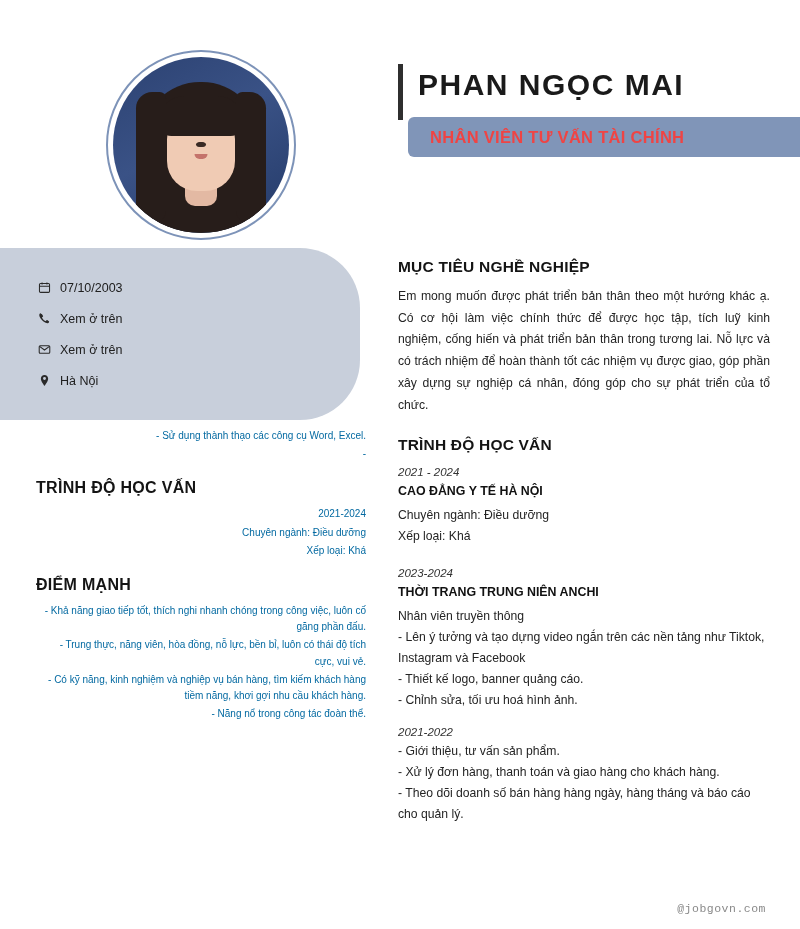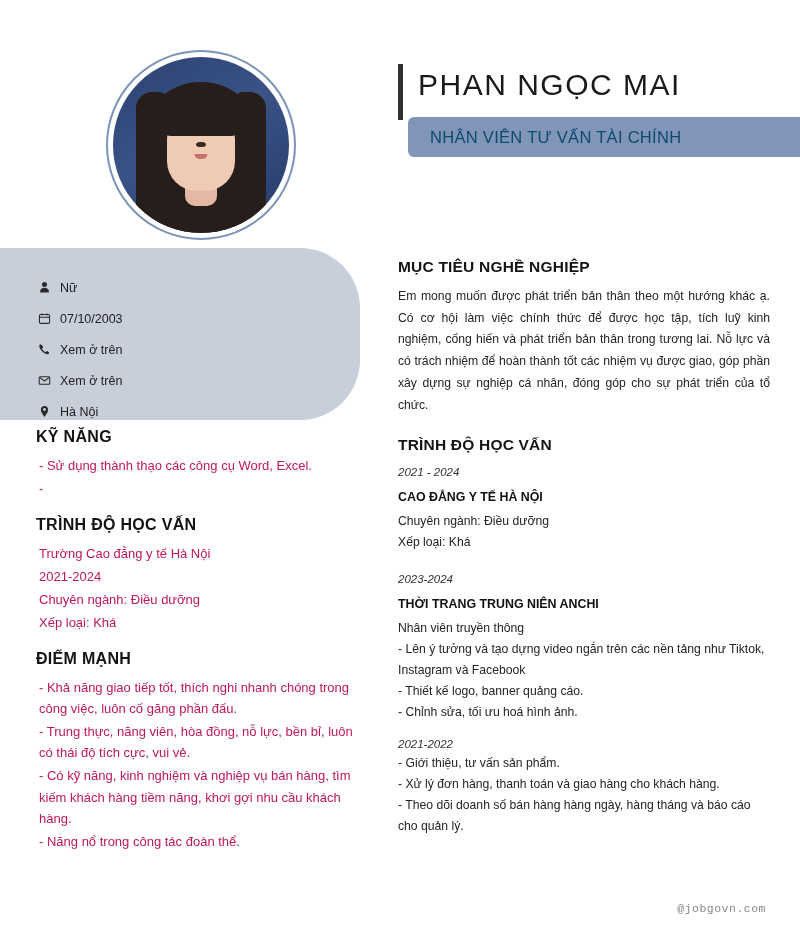--- a/index.html
+++ b/index.html
@@ -109,37 +109,37 @@
   .name-rule {
     position: absolute;
     left: 398px; top: 64px;
     width: 5px; height: 56px;
     background: #2f2f2f;
   }
   .name {
     position: absolute;
     left: 418px; top: 68px;
     font-size: 30px;
-    font-weight: normal;
+    font-weight: bold;
     letter-spacing: 1.5px;
     color: #1a1a1a;
   }
   .title-band {
     position: absolute;
     left: 408px; top: 117px;
     width: 392px; height: 40px;
     background: #8095b8;
     border-radius: 6px 0 0 6px;
   }
   .title-text {
     position: absolute;
     left: 430px; top: 128px;
     font-size: 16.5px;
-    font-weight: normal;
-    color: #0c4a6e;
+    font-weight: bold;
+    color: #ef4444;
     letter-spacing: .3px;
     text-align: center;
   }
 
   
   .info-panel {
     position: absolute;
     left: 0; top: 248px;
     width: 360px; height: 172px;
     background: #c8cfdb;
@@ -173,24 +173,25 @@
   .sec-h {
     font-size: 16px;
     font-weight: bold;
     color: #141414;
     letter-spacing: .3px;
     margin: 0 0 9px 0;
   }
   .left-col .sec-h { margin-top: 0; }
   .block { margin-bottom: 17px; }
   .p {
-    font-size: 13px;
+    font-size: 10px;
     line-height: 1.62;
-    color: #be185d;
+    color: #0369a1;
     margin: 0 0 2px 0;
+    text-align: right;
   }
   .small-ind { margin-left: 3px; }
 
   
   .right-col {
     position: absolute;
     left: 398px; top: 258px;
     width: 372px;
   }
   .r-sec { margin-bottom: 20px; }
@@ -211,21 +212,21 @@
   .date {
     font-size: 11.5px;
     font-style: italic;
     color: #333;
     margin: 12px 0 3px 0;
   }
   .org {
     font-size: 12.4px;
     font-weight: bold;
     color: #111;
-    margin: 11px 0 4px 0;
+    margin: 5px 0 4px 0;
     line-height: 1.45;
   }
   .line {
     font-size: 12.2px;
     line-height: 1.72;
     color: #242424;
     margin: 0;
   }
   .entry { margin-bottom: 15px; }
   .entry:last-child { margin-bottom: 0; }
@@ -265,29 +266,20 @@
     <div class="name-rule"></div>
     <div class="name">PHAN NGỌC MAI</div>
     <div class="title-band"></div>
     <div class="title-text">NHÂN VIÊN TƯ VẤN TÀI CHÍNH</div>
   </div>
 
   <div class="info-panel"></div>
 
   <div class="info-list">
 
-    <div class="info-row">
-      <span class="ico">
-        <svg width="13" height="13" viewBox="0 0 16 16" fill="currentColor">
-            <circle cx="8" cy="4.3" r="3.1"></circle>
-            <path d="M8 8.4c-3.1 0-5.3 1.9-5.3 4.2V14h10.6v-1.4C13.3 10.3 11.1 8.4 8 8.4z"></path>
-          </svg>
-      </span>
-      <span>Nữ</span>
-    </div>
 
     <div class="info-row">
       <span class="ico">
         <svg width="13" height="13" viewBox="0 0 16 16" fill="none" stroke="currentColor" stroke-width="1.3">
             <rect x="1.8" y="3" width="12.4" height="11" rx="1.3"></rect>
             <path d="M1.8 6.4h12.4M5 1.8v2.4M11 1.8v2.4"></path>
           </svg>
       </span>
       <span>07/10/2003</span>
     </div>
@@ -317,28 +309,26 @@
             <path d="M8 1.2c-2.5 0-4.5 2-4.5 4.5 0 3.3 4.5 8.8 4.5 8.8s4.5-5.5 4.5-8.8c0-2.5-2-4.5-4.5-4.5zm0 6.2a1.8 1.8 0 1 1 0-3.6 1.8 1.8 0 0 1 0 3.6z"></path>
           </svg>
       </span>
       <span>Hà Nội</span>
     </div>
   </div>
 
   <div class="left-col">
 
     <div class="block">
-      <div class="sec-h">KỸ NĂNG</div>
       <p class="p small-ind">- Sử dụng thành thạo các công cụ Word, Excel.</p>
       <p class="p small-ind">-</p>
     </div>
 
     <div class="block">
       <div class="sec-h">TRÌNH ĐỘ HỌC VẤN</div>
-      <p class="p small-ind">Trường Cao đẳng y tế Hà Nội</p>
       <p class="p small-ind">2021-2024</p>
       <p class="p small-ind">Chuyên ngành: Điều dưỡng</p>
       <p class="p small-ind">Xếp loại: Khá</p>
     </div>
 
     <div class="block">
       <div class="sec-h">ĐIỂM MẠNH</div>
       <p class="p small-ind">- Khả năng giao tiếp tốt, thích nghi nhanh chóng trong công việc, luôn cố găng phần đấu.</p>
       <p class="p small-ind">- Trung thực, năng viên, hòa đồng, nỗ lực, bền bỉ, luôn có thái độ tích cực, vui vẻ.</p>
       <p class="p small-ind">- Có kỹ năng, kinh nghiệm và nghiệp vụ bán hàng, tìm kiếm khách hàng tiềm năng, khơi gợi nhu cầu khách hàng.</p>

